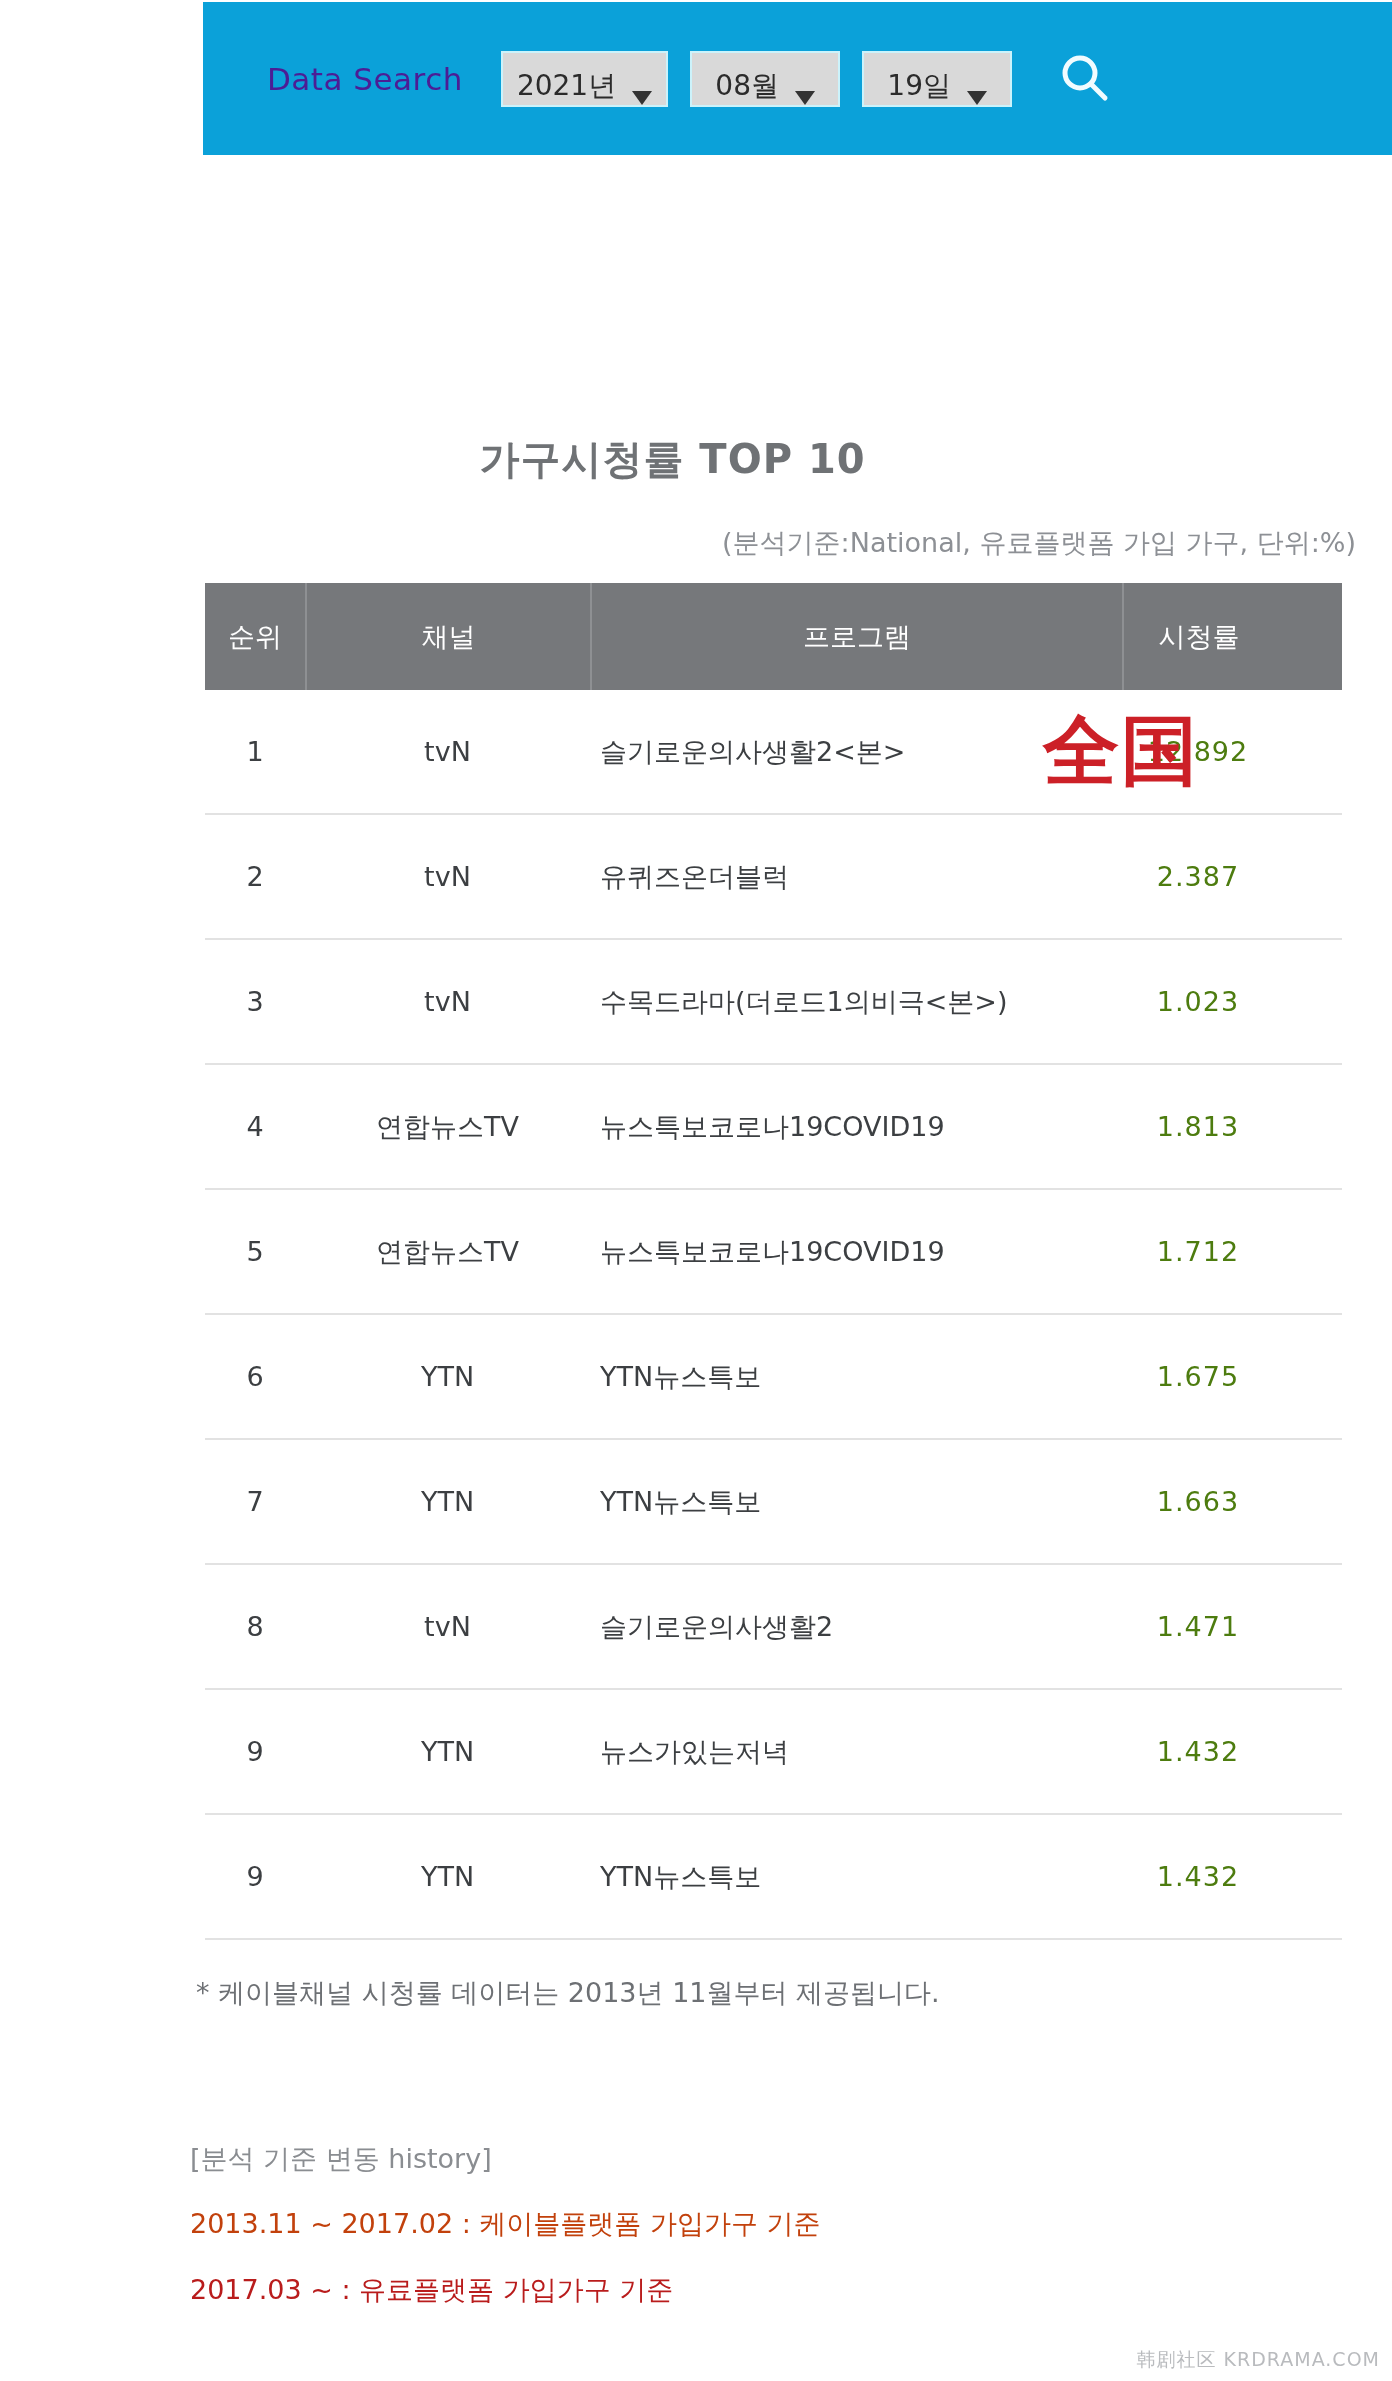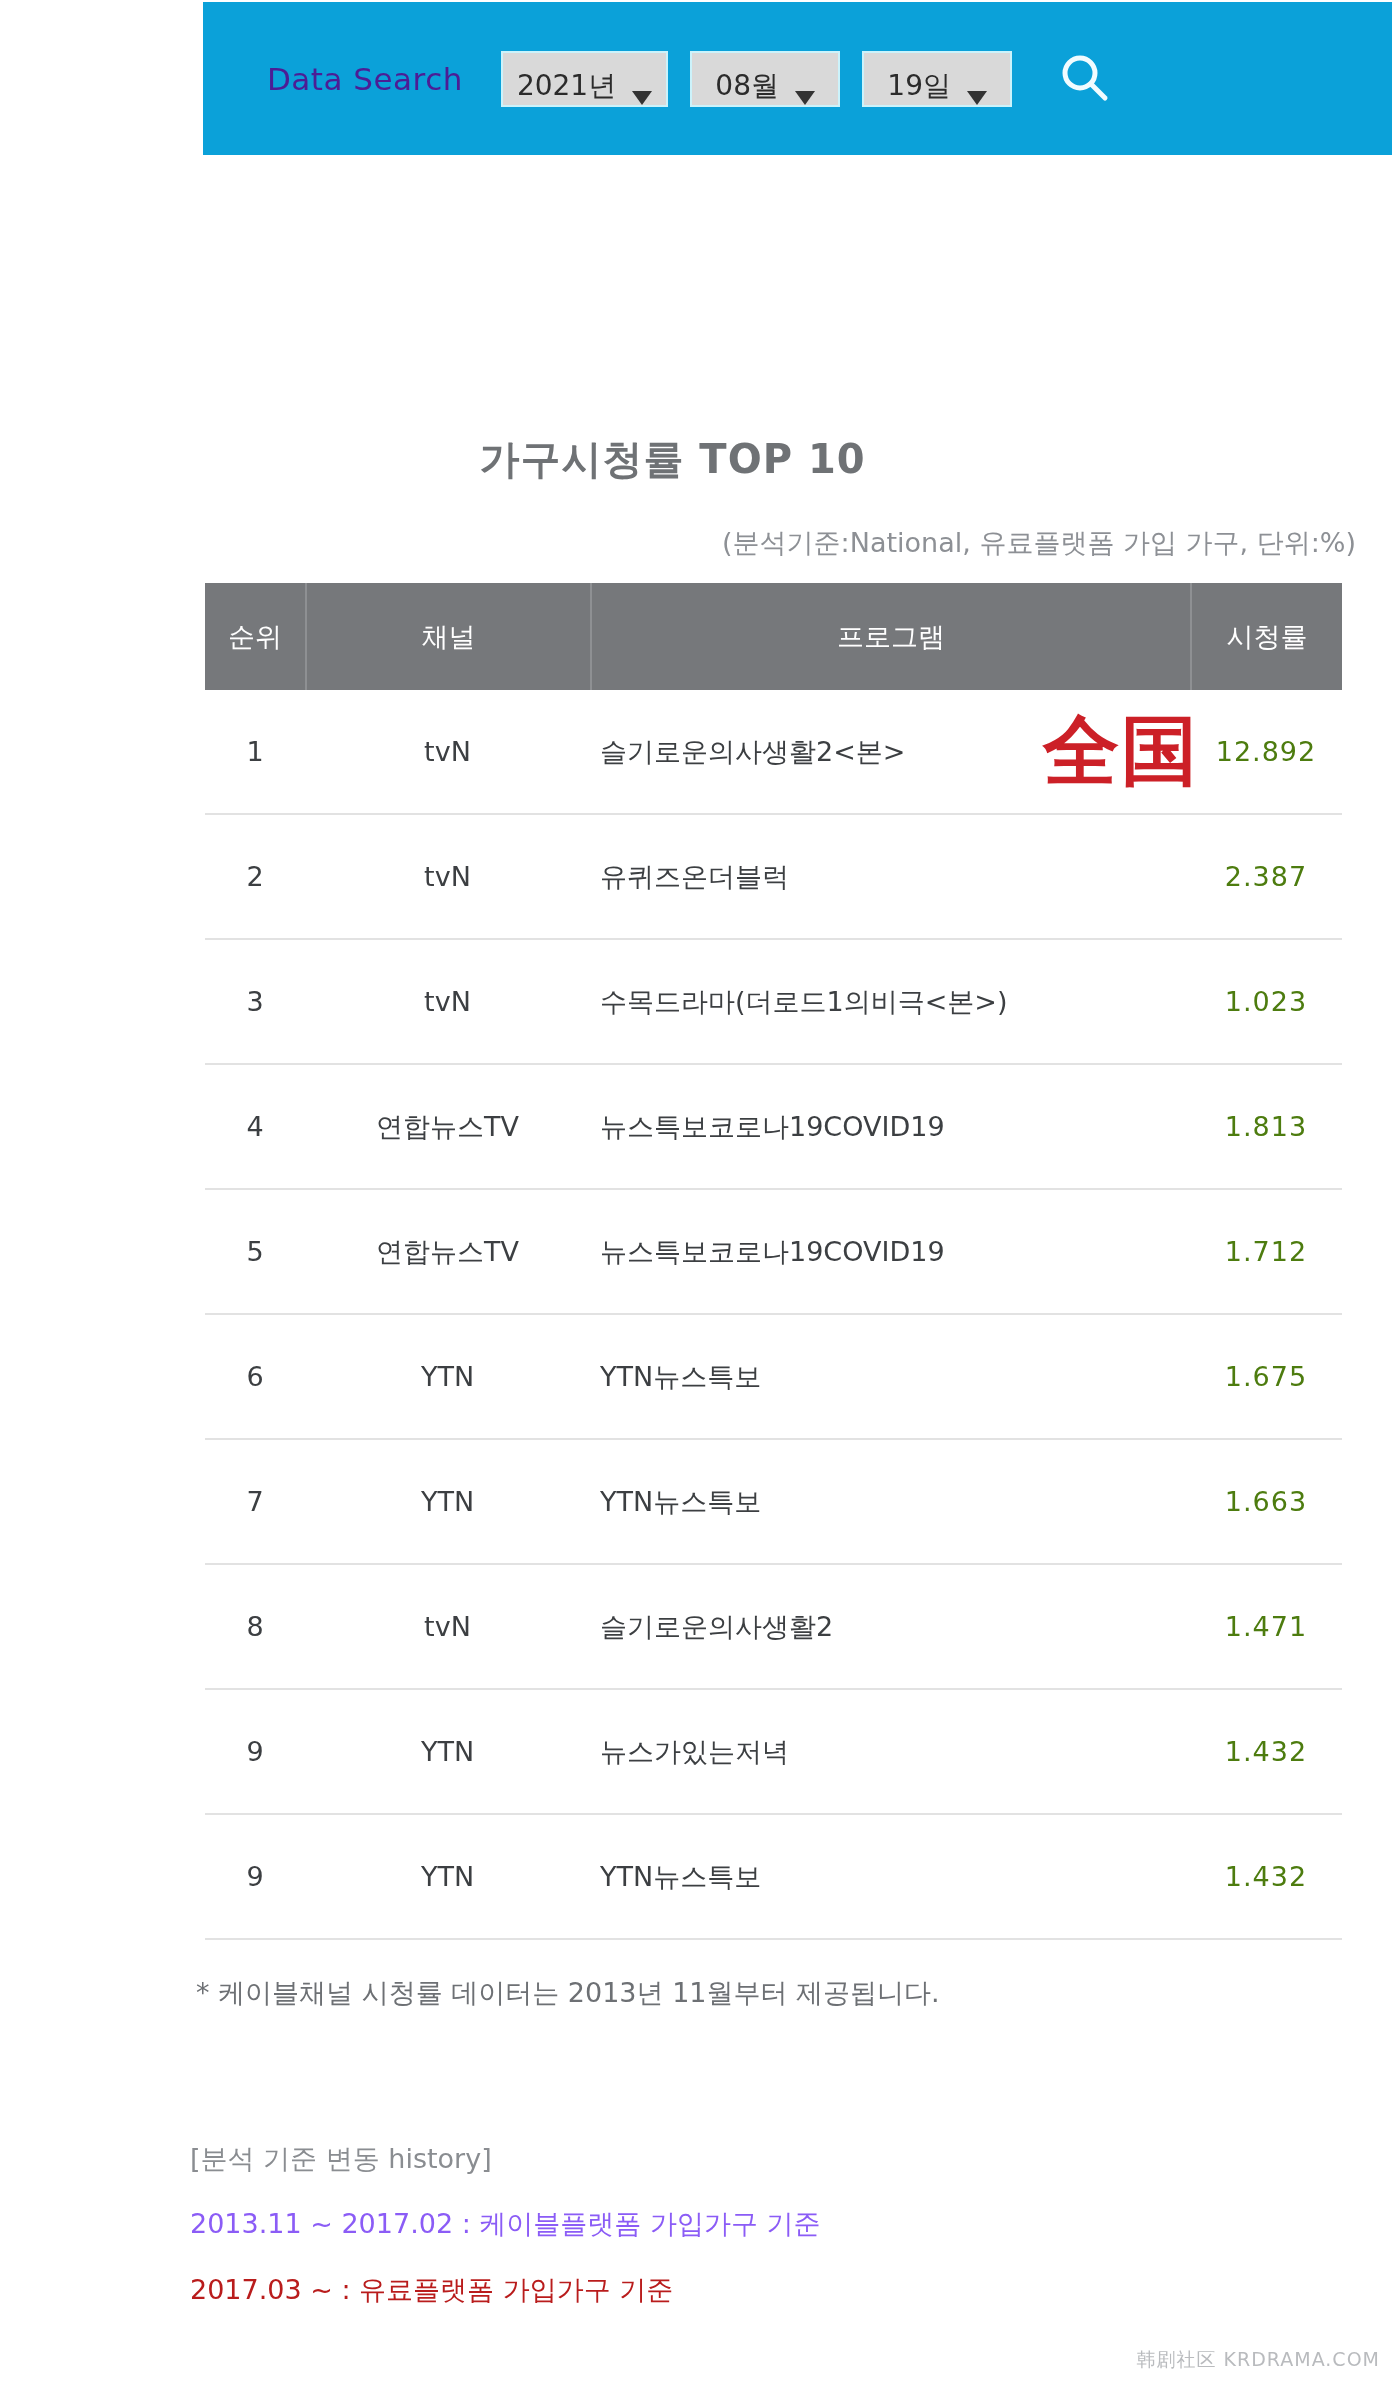--- a/index.html
+++ b/index.html
@@ -113,21 +113,21 @@
     display: flex;
     align-items: center;
     justify-content: center;
     color: #ffffff;
     font-size: 27px;
     box-sizing: border-box;
   }
   .th + .th { border-left: 2px solid #8e9093; }
   .c-rank { width: 100px; }
   .c-chan { width: 285px; }
-  .c-prog { width: 600px; }
+  .c-prog { width: 532px; }
   .c-rate { width: 152px; }
 
   .trow {
     display: flex;
     height: 123px;
     border-bottom: 2px solid #e2e2e2;
     position: relative;
   }
   .td {
     display: flex;
@@ -166,21 +166,21 @@
     position: absolute;
     left: 190px;
     top: 2141px;
     color: #8a8d91;
     font-size: 27px;
   }
   .hist-1 {
     position: absolute;
     left: 190px;
     top: 2206px;
-    color: #8b5cf6;
+    color: #c2410c;
     font-size: 27px;
   }
   .hist-2 {
     position: absolute;
     left: 190px;
     top: 2272px;
     color: #b91c1c;
     font-size: 27px;
   }
 

